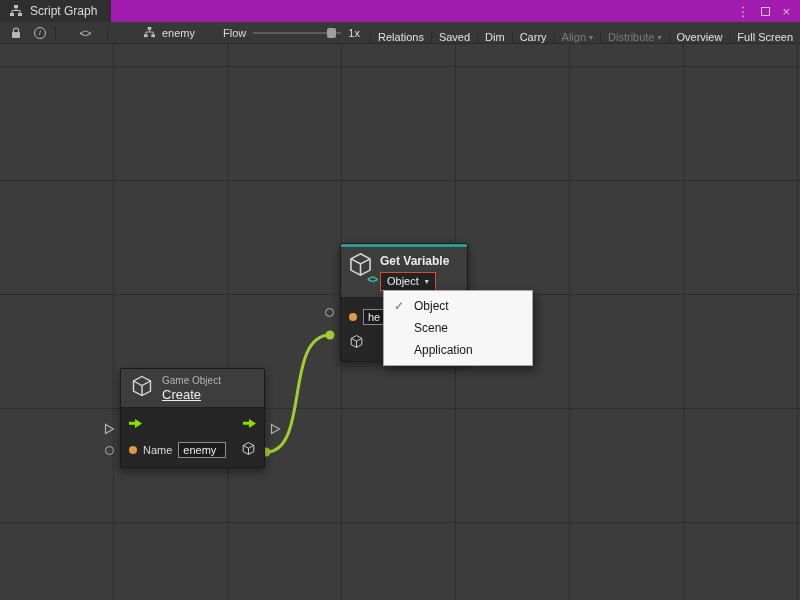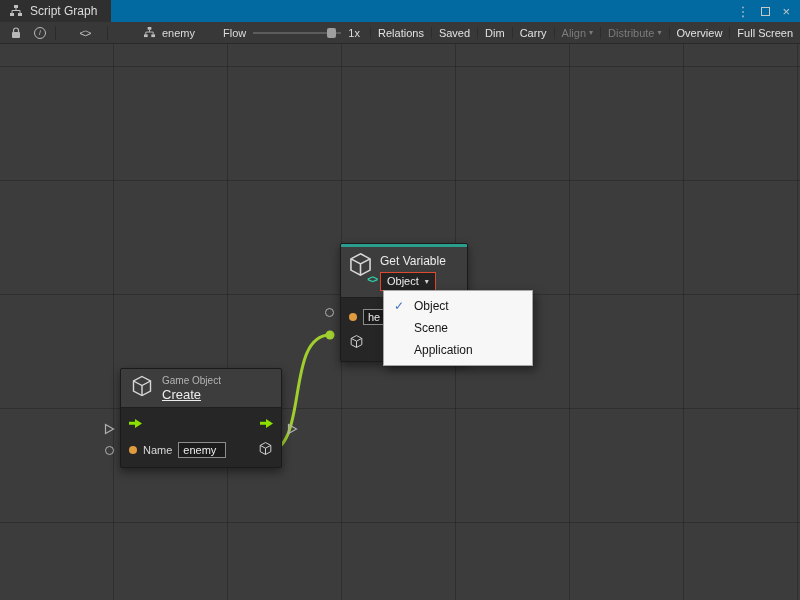--- a/index.html
+++ b/index.html
@@ -1,20 +1,20 @@
 <!DOCTYPE html>
 <html><head>
 <meta charset="utf-8">
 <style>
   * { box-sizing: border-box; margin: 0; padding: 0; }
   html,body { width:800px; height:600px; overflow:hidden; }
   body { font-family:"Liberation Sans", sans-serif; background:#383838; position:relative; }
 
   
-  .tabbar { height:22px; background:#0369a1; display:flex; align-items:stretch; }
+  .tabbar { height:22px; background:#a21caf; display:flex; align-items:stretch; }
   .tab { display:flex; align-items:center; gap:6px; padding:0 14px 0 8px; background:#2f2f2f;
          color:#dcdcdc; font-size:12px; }
   .win-controls { margin-left:auto; display:flex; align-items:center; gap:12px; padding-right:10px;
                   color:#c8c8c8; font-size:13px; }
   .maxbox { width:9px; height:9px; border:1px solid #c8c8c8; display:inline-block; }
 
   
   .toolbar { height:22px; background:#383838; border-bottom:1px solid #292929; display:flex;
              align-items:center; font-size:11px; color:#dcdcdc; padding:0 0 0 8px; }
   .toolbar .sep { width:1px; height:14px; background:#2b2b2b; margin:0 7px; }
@@ -22,21 +22,21 @@
   .info-circle { width:12px; height:12px; border:1px solid #b8b8b8; border-radius:50%;
                  font-size:8px; font-style:italic; display:flex; align-items:center;
                  justify-content:center; color:#b8b8b8; }
   .code-glyph { color:#bdbdbd; font-size:11px; letter-spacing:-1px; }
   .graph-crumb { display:flex; align-items:center; gap:5px; margin:0 10px 0 26px; }
   .zoom-wrap { display:flex; align-items:center; gap:7px; margin-left:18px; }
   .slider { position:relative; width:88px; height:14px; }
   .slider .track { position:absolute; left:0; right:0; top:6px; height:2px; background:#5c5c5c; }
   .slider .handle { position:absolute; top:2px; left:74px; width:9px; height:10px;
                     background:#9e9e9e; border-radius:2px; }
-  .tbtns { margin-left:auto; display:flex; align-items:center; height:100%; }
+  .tbtns { margin-left:auto; display:flex; align-items:flex-end; height:100%; }
   .tbtn { display:flex; align-items:center; padding:0 7px; border-left:1px solid #2d2d2d;
           color:#e2e2e2; white-space:nowrap; }
   .tbtn.disabled { color:#7b7b7b; }
   .dd-arrow { font-size:8px; margin-left:3px; }
 
   
   .canvas { position:absolute; top:44px; left:0; width:800px; height:556px; background:#3c3c3c;
             background-image:
               linear-gradient(to right, rgba(0,0,0,0.22) 1px, transparent 1px),
               linear-gradient(to bottom, rgba(0,0,0,0.22) 1px, transparent 1px);
@@ -45,39 +45,39 @@
 
   
   .node { position:absolute; background:#262626; border:1px solid #1a1a1a; border-radius:2px;
           box-shadow:0 4px 10px rgba(0,0,0,0.45); z-index:10; }
   .node-header { background:#3d3d3d; border-bottom:1px solid #1f1f1f; border-radius:1px 1px 0 0; }
   .cubewrap { position:relative; flex:0 0 auto; }
   .ext { position:absolute; }
   .ext-circle { width:9px; height:9px; border:1.4px solid #b0b0b0; border-radius:50%; }
 
   
-  #node-create { left:120px; top:324px; width:162px; }
+  #node-create { left:120px; top:324px; width:145px; }
   #node-create .node-header { display:flex; align-items:center; gap:8px; padding:5px 9px; }
   .nc-cat { font-size:10px; color:#b4b4b4; line-height:12px; }
   .nc-title { font-size:13px; color:#ededed; line-height:15px;text-decoration:underline; }
   .nc-body { padding:8px; }
   .row-flow { display:flex; justify-content:space-between; align-items:center; height:16px; }
   .row-name { display:flex; align-items:center; gap:6px; height:18px; margin-top:9px; }
   .port-dot { width:8px; height:8px; border-radius:50%; background:#df9b3e; flex:0 0 auto; }
   .port-label { font-size:11px; color:#d8d8d8; }
   .nfield { background:#1b1b1b; border:1px solid #8c8c8c; color:#ececec; font-size:11px;
             height:16px; padding:0 4px; font-family:"Liberation Sans", sans-serif; }
   #create-name-input { width:48px; }
   .row-name .cubewrap { margin-left:auto; }
 
   
   #node-getvar { left:340px; top:199px; width:128px; }
   .gv-strip { height:3px; background:#2a9d8f; border-radius:1px 1px 0 0; }
   #node-getvar .node-header { display:flex; align-items:flex-start; gap:6px; padding:4px 6px 6px; }
-  .gv-title { font-size:12px; color:#ececec; margin:3px 0 3px; }
+  .gv-title { font-size:12px; color:#ececec; margin:3px 0 3px;font-weight:bold; }
   .gv-scope { display:inline-flex; align-items:center; gap:5px; background:#232323;
               border:1px solid #dd4a2f; color:#ececec; font-size:11px; padding:2px 6px;
               height:19px; cursor:pointer; }
   .gv-scope .dd-arrow { margin-left:1px; font-size:8px; color:#cfcfcf; }
   .gv-code { position:absolute; right:-4px; bottom:-3px; color:#2fd0a8; font-weight:bold;
              font-size:10px; letter-spacing:-1px; background:#3d3d3d; padding:0 1px; }
   .gv-body { padding:10px 8px 8px; }
   .row-val { display:flex; align-items:center; gap:6px; height:18px; }
   #gv-value-input { width:72px; }
   .row-obj { display:flex; align-items:center; height:18px; margin-top:9px; }

